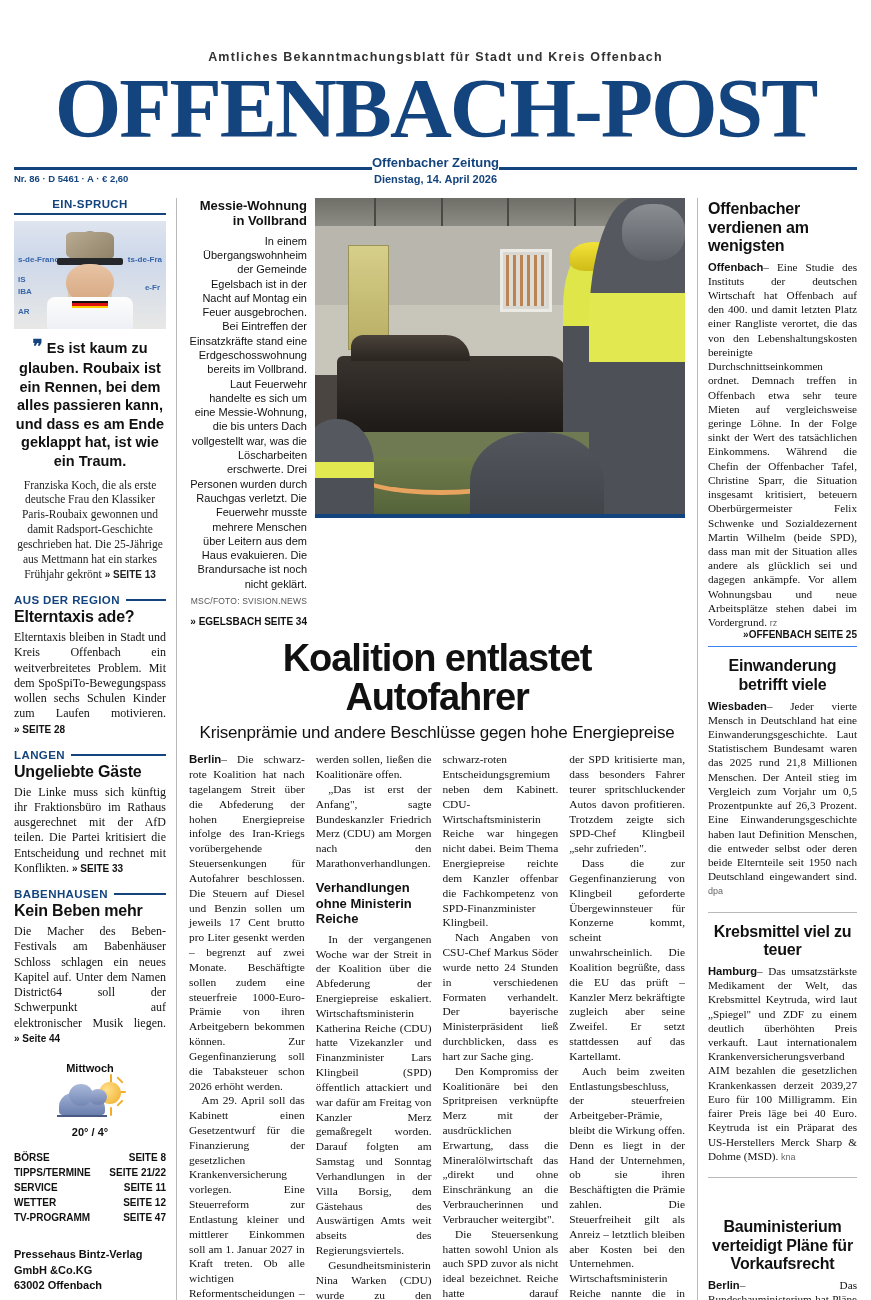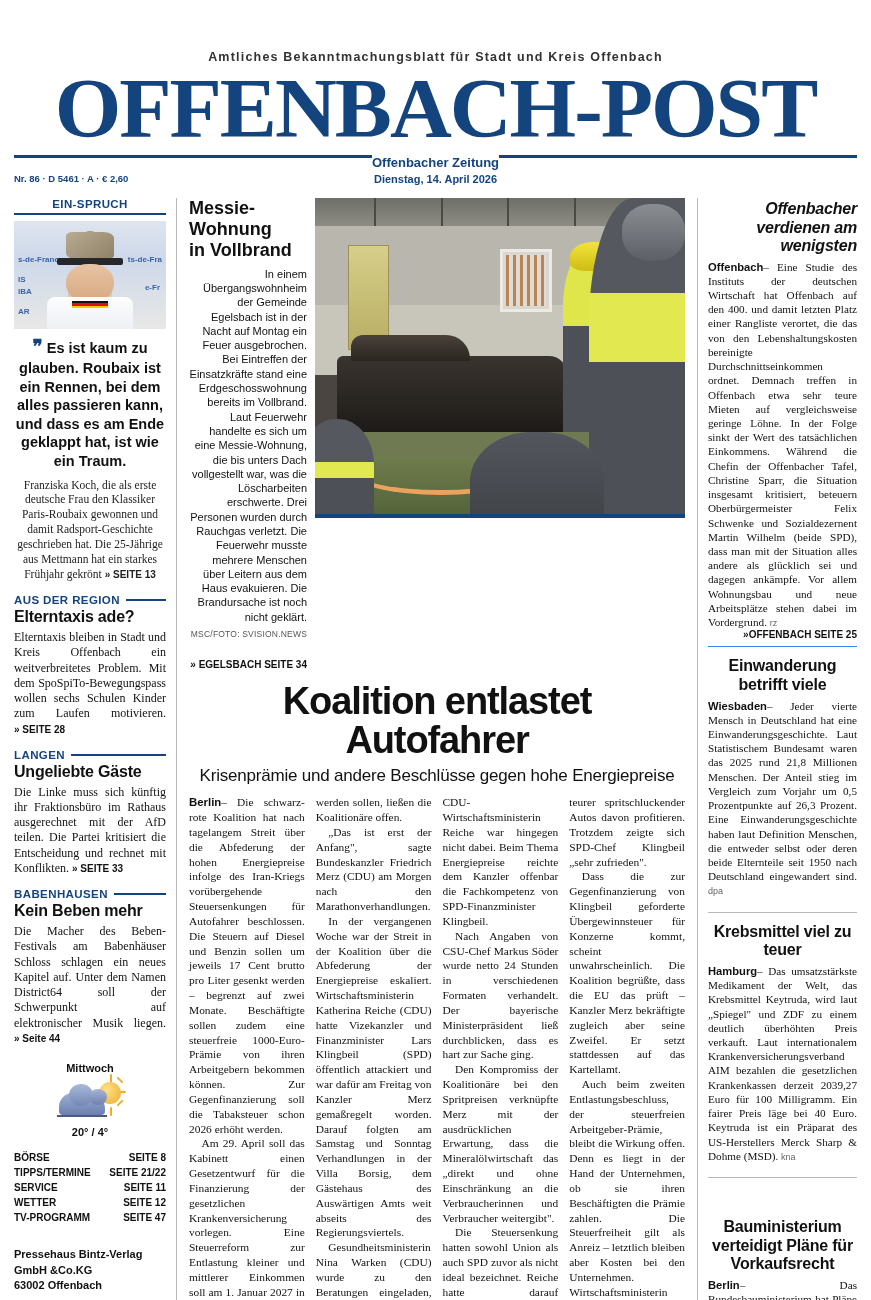--- a/index.html
+++ b/index.html
@@ -28,21 +28,21 @@
     font-family:"Liberation Serif", serif;
     font-weight:bold;
     font-size:84px;
     line-height:0.94;
     color:#14447e;
     letter-spacing:-2px;
     margin-top:6px;
     transform:scaleX(1.02);
   }
   .sublogo-row {
-    display:flex; align-items:flex-start; 
+    display:flex; align-items:flex-end; 
     margin-top:6px;
   }
   .sublogo-row .rule { flex:1; height:3px; background:#14447e; }
   .sublogo-row .zname {
     font-family:"Liberation Sans", sans-serif;
     font-weight:bold; font-size:13px; color:#14447e;
     white-space:nowrap;
   }
   .issueline {
     display:flex; justify-content:space-between; align-items:baseline;
@@ -138,30 +138,30 @@
   .index { margin-top:12px; font-family:"Liberation Sans",sans-serif; font-weight:bold; font-size:10px; }
   .index .row { display:flex; justify-content:space-between; line-height:1.5; }
 
   
   .imprint { margin-top:22px; font-family:"Liberation Sans",sans-serif; font-size:11px; line-height:1.42; }
   .imprint .b { font-weight:bold; }
 
   
   .photoblock { display:grid; grid-template-columns:118px 1fr; gap:8px; }
   .caption h2 {
-    font-family:"Liberation Sans",sans-serif; font-size:18px; font-weight:bold;
-    margin:0 0 5px; line-height:1.18;
+    font-family:"Liberation Sans",sans-serif; font-size:13px; font-weight:bold;
+    text-align:right; margin:0 0 5px; line-height:1.18;
   }
   .caption p {
     font-family:"Liberation Sans",sans-serif; font-size:11px; line-height:1.3;
     text-align:right; margin:0;
   }
   .credit { font-family:"Liberation Sans",sans-serif; font-size:8.5px; color:#555;
     text-align:right; margin-top:5px; letter-spacing:.2px; }
-  .caption .pgref { display:block; text-align:right; margin-top:20px; font-size:10px; }
+  .caption .pgref { display:block; text-align:right; margin-top:10px; font-size:10px; }
 
   .photo {
     width:100%; height:320px; position:relative; overflow:hidden;
     background:linear-gradient(180deg,#7b7b75 0 6%, #b9b6ad 6% 34%, #c8c5bb 34% 56%, #4a4540 56% 74%, #6f7a53 74% 100%);
     border-bottom:4px solid #14447e;
   }
   .ph-band { position:absolute; left:0; right:0; top:0; height:9%;
     background:linear-gradient(180deg,#6f6f69,#8c8c84); }
   .ph-band i { position:absolute; top:0; bottom:0; width:2px; background:#4a4a45; }
   .ph-door { position:absolute; left:9%; top:15%; width:11%; height:33%;
@@ -387,38 +387,39 @@
       </div>
 
       <div class="lead">
         <h1>Koalition entlastet Autofahrer</h1>
         <h2>Krisenprämie und andere Beschlüsse gegen hohe Energiepreise</h2>
 
         <div class="cols4">
           <p class="noind"><span class="dateline">Berlin</span><span>– Die schwarz-rote Koalition hat nach tagelangem Streit über die Abfederung der hohen Energiepreise infolge des Iran-Kriegs vorübergehende Steuersenkungen für Autofahrer beschlossen. Die Steuern auf Diesel und Benzin sollen um jeweils 17 Cent brutto pro Liter gesenkt werden – begrenzt auf zwei Monate. Beschäftigte sollen zudem eine steuerfreie 1000-Euro-Prämie von ihren Arbeitgebern bekommen können. Zur Gegenfinanzierung soll die Tabaksteuer schon 2026 erhöht werden.</span></p>
           <p>Am 29. April soll das Kabinett einen Gesetzentwurf für die Finanzierung der gesetzlichen Krankenversicherung vorlegen. Eine Steuerreform zur Entlastung kleiner und mittlerer Einkommen soll am 1. Januar 2027 in Kraft treten. Ob alle wichtigen Reformentscheidungen – auch zur Rente – noch vor der parlamentarischen Sommerpause getroffen werden sollen, ließen die Koalitionäre offen.</p>
           <p>„Das ist erst der Anfang", sagte Bundeskanzler Friedrich Merz (CDU) am Morgen nach den Marathonverhandlungen.</p>
+          <div class="subhead">Verhandlungen ohne Ministerin Reiche</div>
           <p>In der vergangenen Woche war der Streit in der Koalition über die Abfederung der Energiepreise eskaliert. Wirtschaftsministerin Katherina Reiche (CDU) hatte Vizekanzler und Finanzminister Lars Klingbeil (SPD) öffentlich attackiert und war dafür am Freitag von Kanzler Merz gemaßregelt worden. Darauf folgten am Samstag und Sonntag Verhandlungen in der Villa Borsig, dem Gästehaus des Auswärtigen Amts weit abseits des Regierungsviertels.</p>
           <p>Gesundheitsministerin Nina Warken (CDU) wurde zu den Beratungen eingeladen, obwohl sie nicht Mitglied des Koalitionsausschusses ist, dem wichtigsten schwarz-roten Entscheidungsgremium neben dem Kabinett. CDU-Wirtschaftsministerin Reiche war hingegen nicht dabei. Beim Thema Energiepreise reichte dem Kanzler offenbar die Fachkompetenz von SPD-Finanzminister Klingbeil.</p>
           <p>Nach Angaben von CSU-Chef Markus Söder wurde netto 24 Stunden in verschiedenen Formaten verhandelt. Der bayerische Ministerpräsident ließ durchblicken, dass es hart zur Sache ging.</p>
           <p>Den Kompromiss der Koalitionäre bei den Spritpreisen verknüpfte Merz mit der ausdrücklichen Erwartung, dass die Mineralölwirtschaft das „direkt und ohne Einschränkung an die Verbraucherinnen und Verbraucher weitergibt".</p>
           <p>Die Steuersenkung hatten sowohl Union als auch SPD zuvor als nicht ideal bezeichnet. Reiche hatte darauf hingewiesen, dass der Tankrabatt zu Beginn des Ukraine-Kriegs trotz Milliardenaufwands kaum Effekte hatte. In der SPD kritisierte man, dass besonders Fahrer teurer spritschluckender Autos davon profitieren. Trotzdem zeigte sich SPD-Chef Klingbeil „sehr zufrieden".</p>
           <p>Dass die zur Gegenfinanzierung von Klingbeil geforderte Übergewinnsteuer für Konzerne kommt, scheint unwahrscheinlich. Die Koalition begrüßte, dass die EU das prüft – Kanzler Merz bekräftigte zugleich aber seine Zweifel. Er setzt stattdessen auf das Kartellamt.</p>
           <p><span>Auch beim zweiten Entlastungsbeschluss, der steuerfreien Arbeitgeber-Prämie, bleibt die Wirkung offen. Denn es liegt in der Hand der Unternehmen, ob sie ihren Beschäftigten die Prämie zahlen. Die Steuerfreiheit gilt als Anreiz – letztlich bleiben aber Kosten bei den Unternehmen. Wirtschaftsministerin Reiche nannte die in ihrer Abwesenheit gefassten Beschlüsse „ein wichtiges Signal" und „eine gute Grundlage."</span>
             
             </p>
         </div>
       </div>
 
     </div>
 
     <div class="colR">
 
       <div class="teaser" style="margin-top:0">
-        <h3 style="text-align:right;font-size:16px;line-height:1.16;font-style:italic;">Offenbacher verdienen am wenigsten</h3>
+        <h3 style="text-align:left;font-size:16px;line-height:1.16;">Offenbacher verdienen am wenigsten</h3>
         <p style="font-size:11.2px;"><span class="dateline">Offenbach</span><span>– Eine Studie des Instituts der deutschen Wirtschaft hat Offenbach auf den 400. und damit letzten Platz einer Rangliste verortet, die das von den Lebenshaltungskosten bereinigte Durchschnittseinkommen ordnet. Demnach treffen in Offenbach etwa sehr teure Mieten auf vergleichsweise geringe Löhne. In der Folge sinkt der Wert des tatsächlichen Einkommens. Während die Chefin der Offenbacher Tafel, Christine Sparr, die Situation insgesamt kritisiert, beteuern Oberbürgermeister Felix Schwenke und Sozialdezernent Martin Wilhelm (beide SPD), dass man mit der Situation alles andere als glücklich sei und dagegen ankämpfe. Vor allem Wohnungsbau und neue Arbeitsplätze stehen dabei im Vordergrund.</span>
           <span class="agency">rz</span></p>
         <div style="text-align:right;" class="pgref">»OFFENBACH SEITE 25</div>
       </div>
 
       <div class="teaser" style="margin-top:6px;border-top:1px solid #3b82f6;padding-top:8px;">
         <h3 style="text-align:center;font-size:16px;line-height:1.16;">Einwanderung betrifft viele</h3>
         <p style="font-size:11.2px;"><span class="dateline">Wiesbaden</span><span>– Jeder vierte Mensch in Deutschland hat eine Einwanderungsgeschichte. Laut Statistischem Bundesamt waren das 2025 rund 21,8 Millionen Menschen. Der Anteil stieg im Vergleich zum Vorjahr um 0,5 Prozentpunkte auf 26,3 Prozent. Eine Einwanderungsgeschichte haben laut Definition Menschen, die entweder selbst oder deren beide Elternteile seit 1950 nach Deutschland eingewandert sind.</span>
           <span class="agency">dpa</span></p>
       </div>

